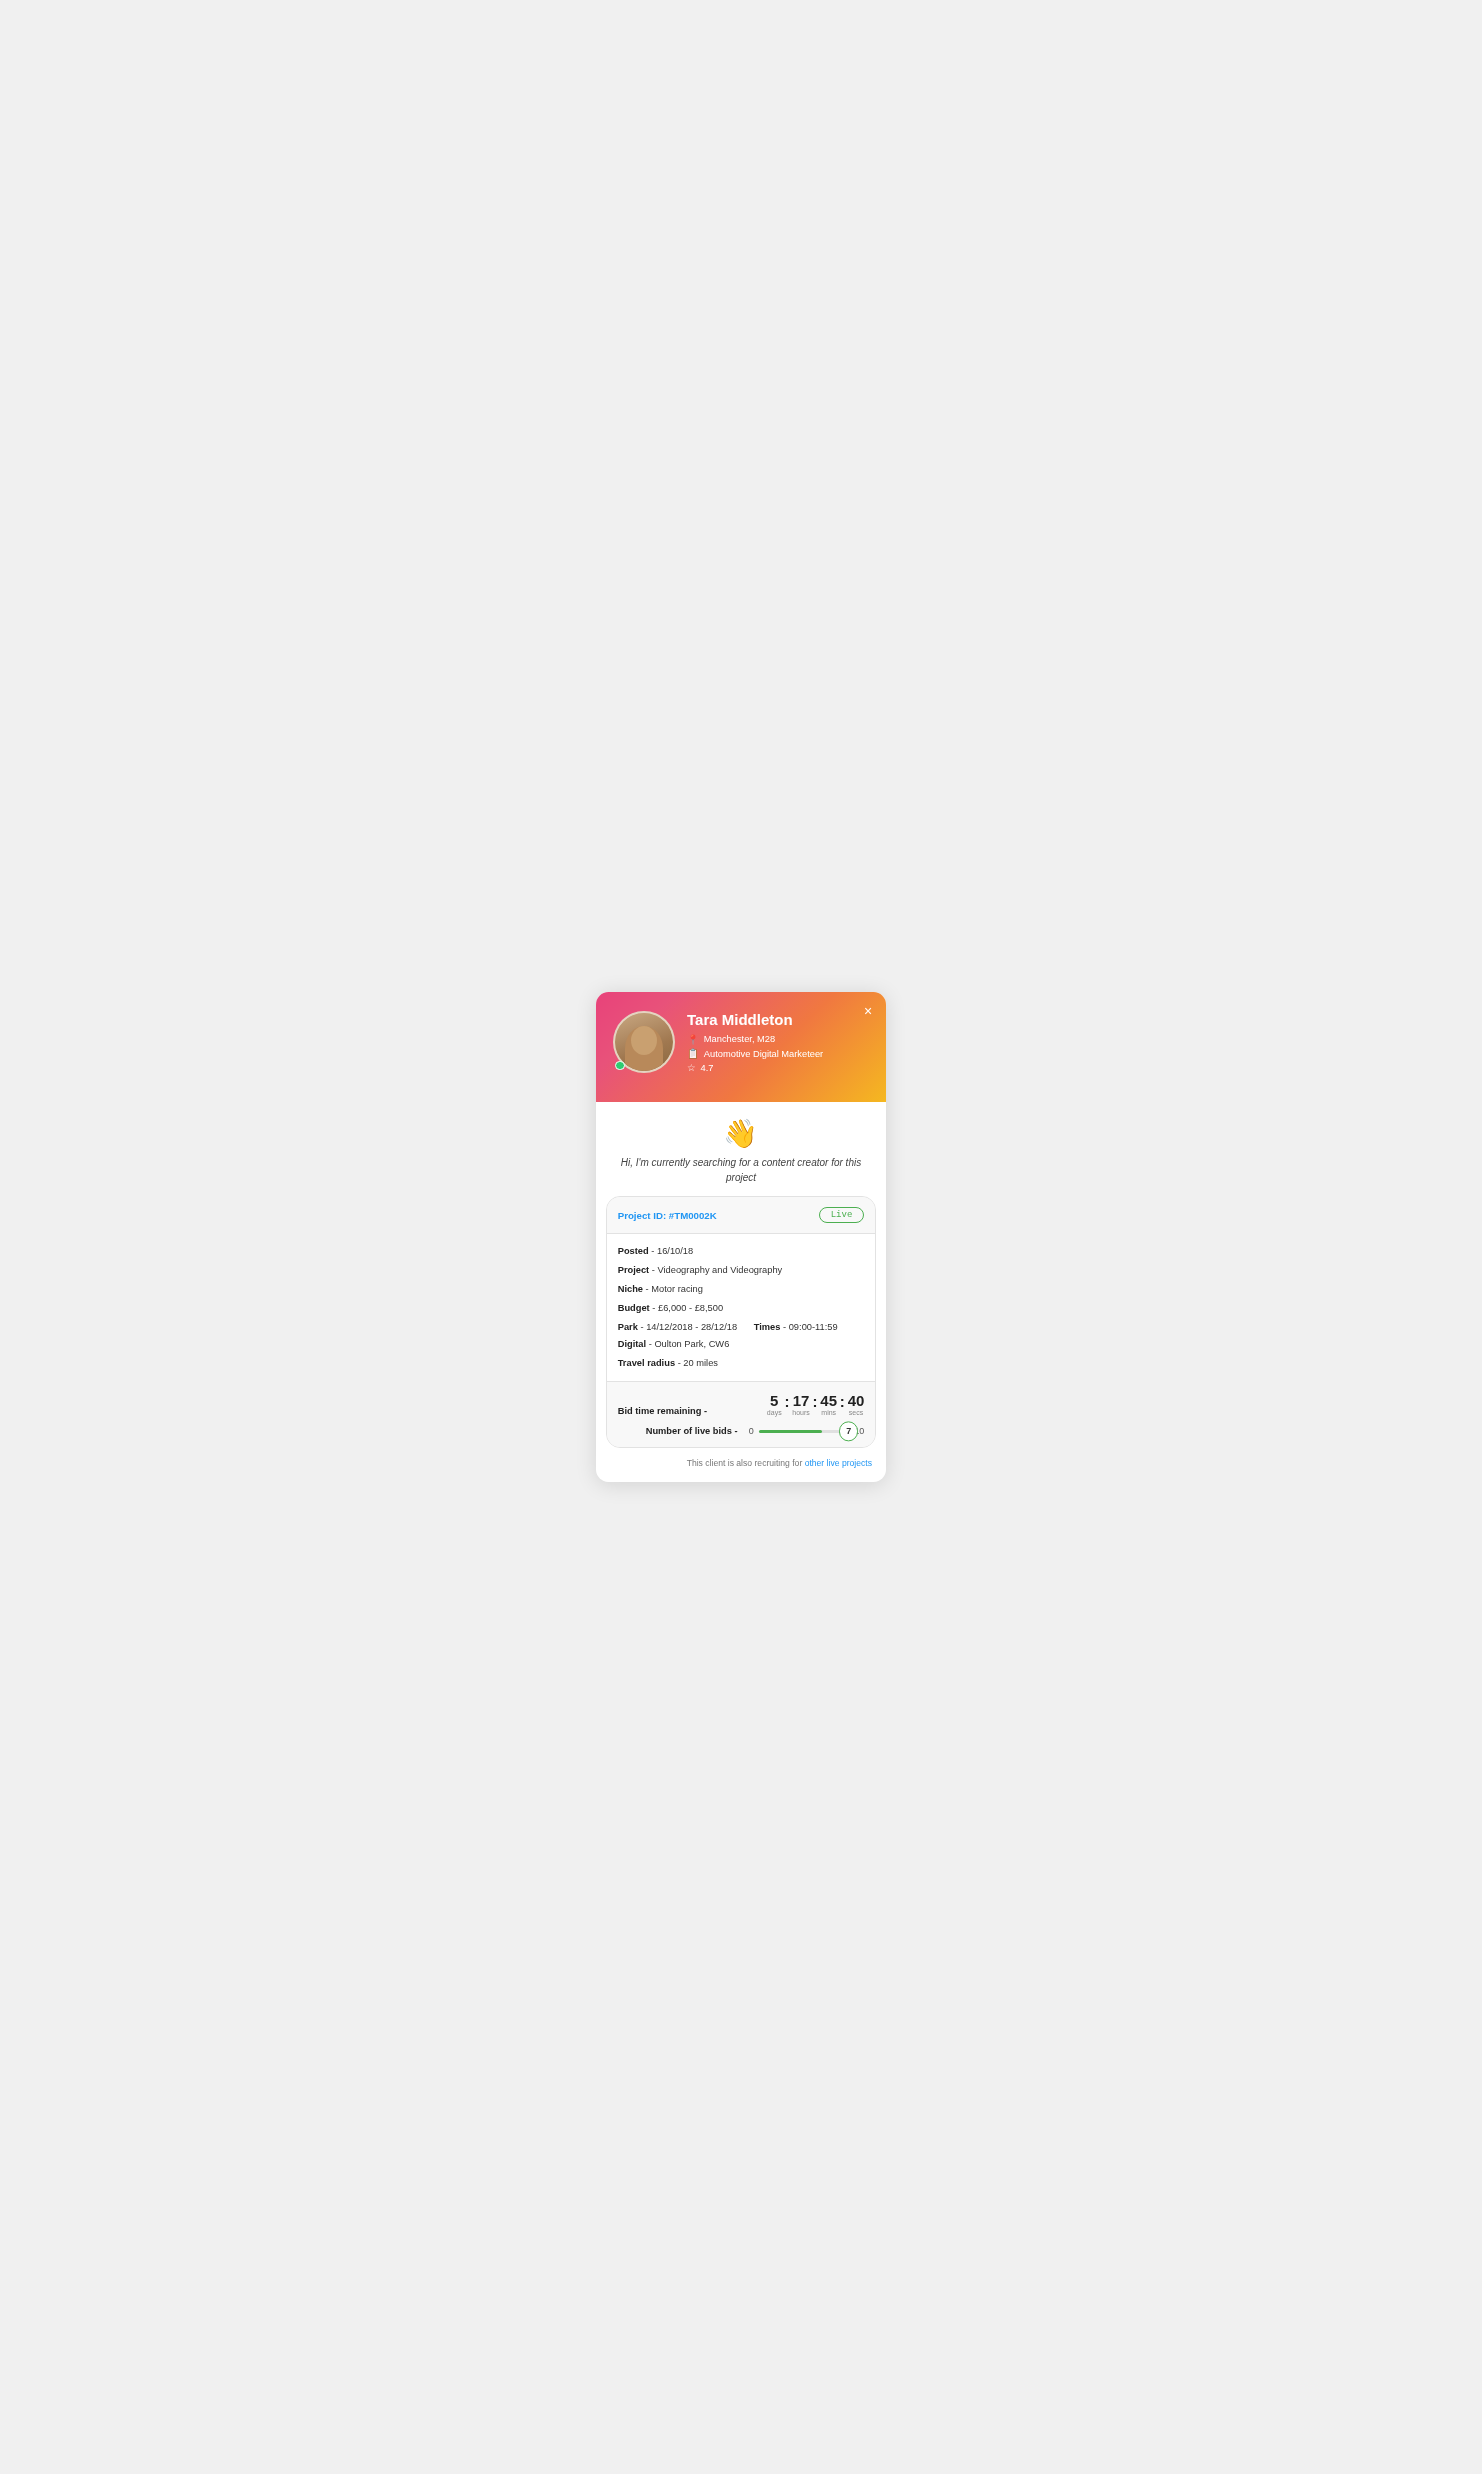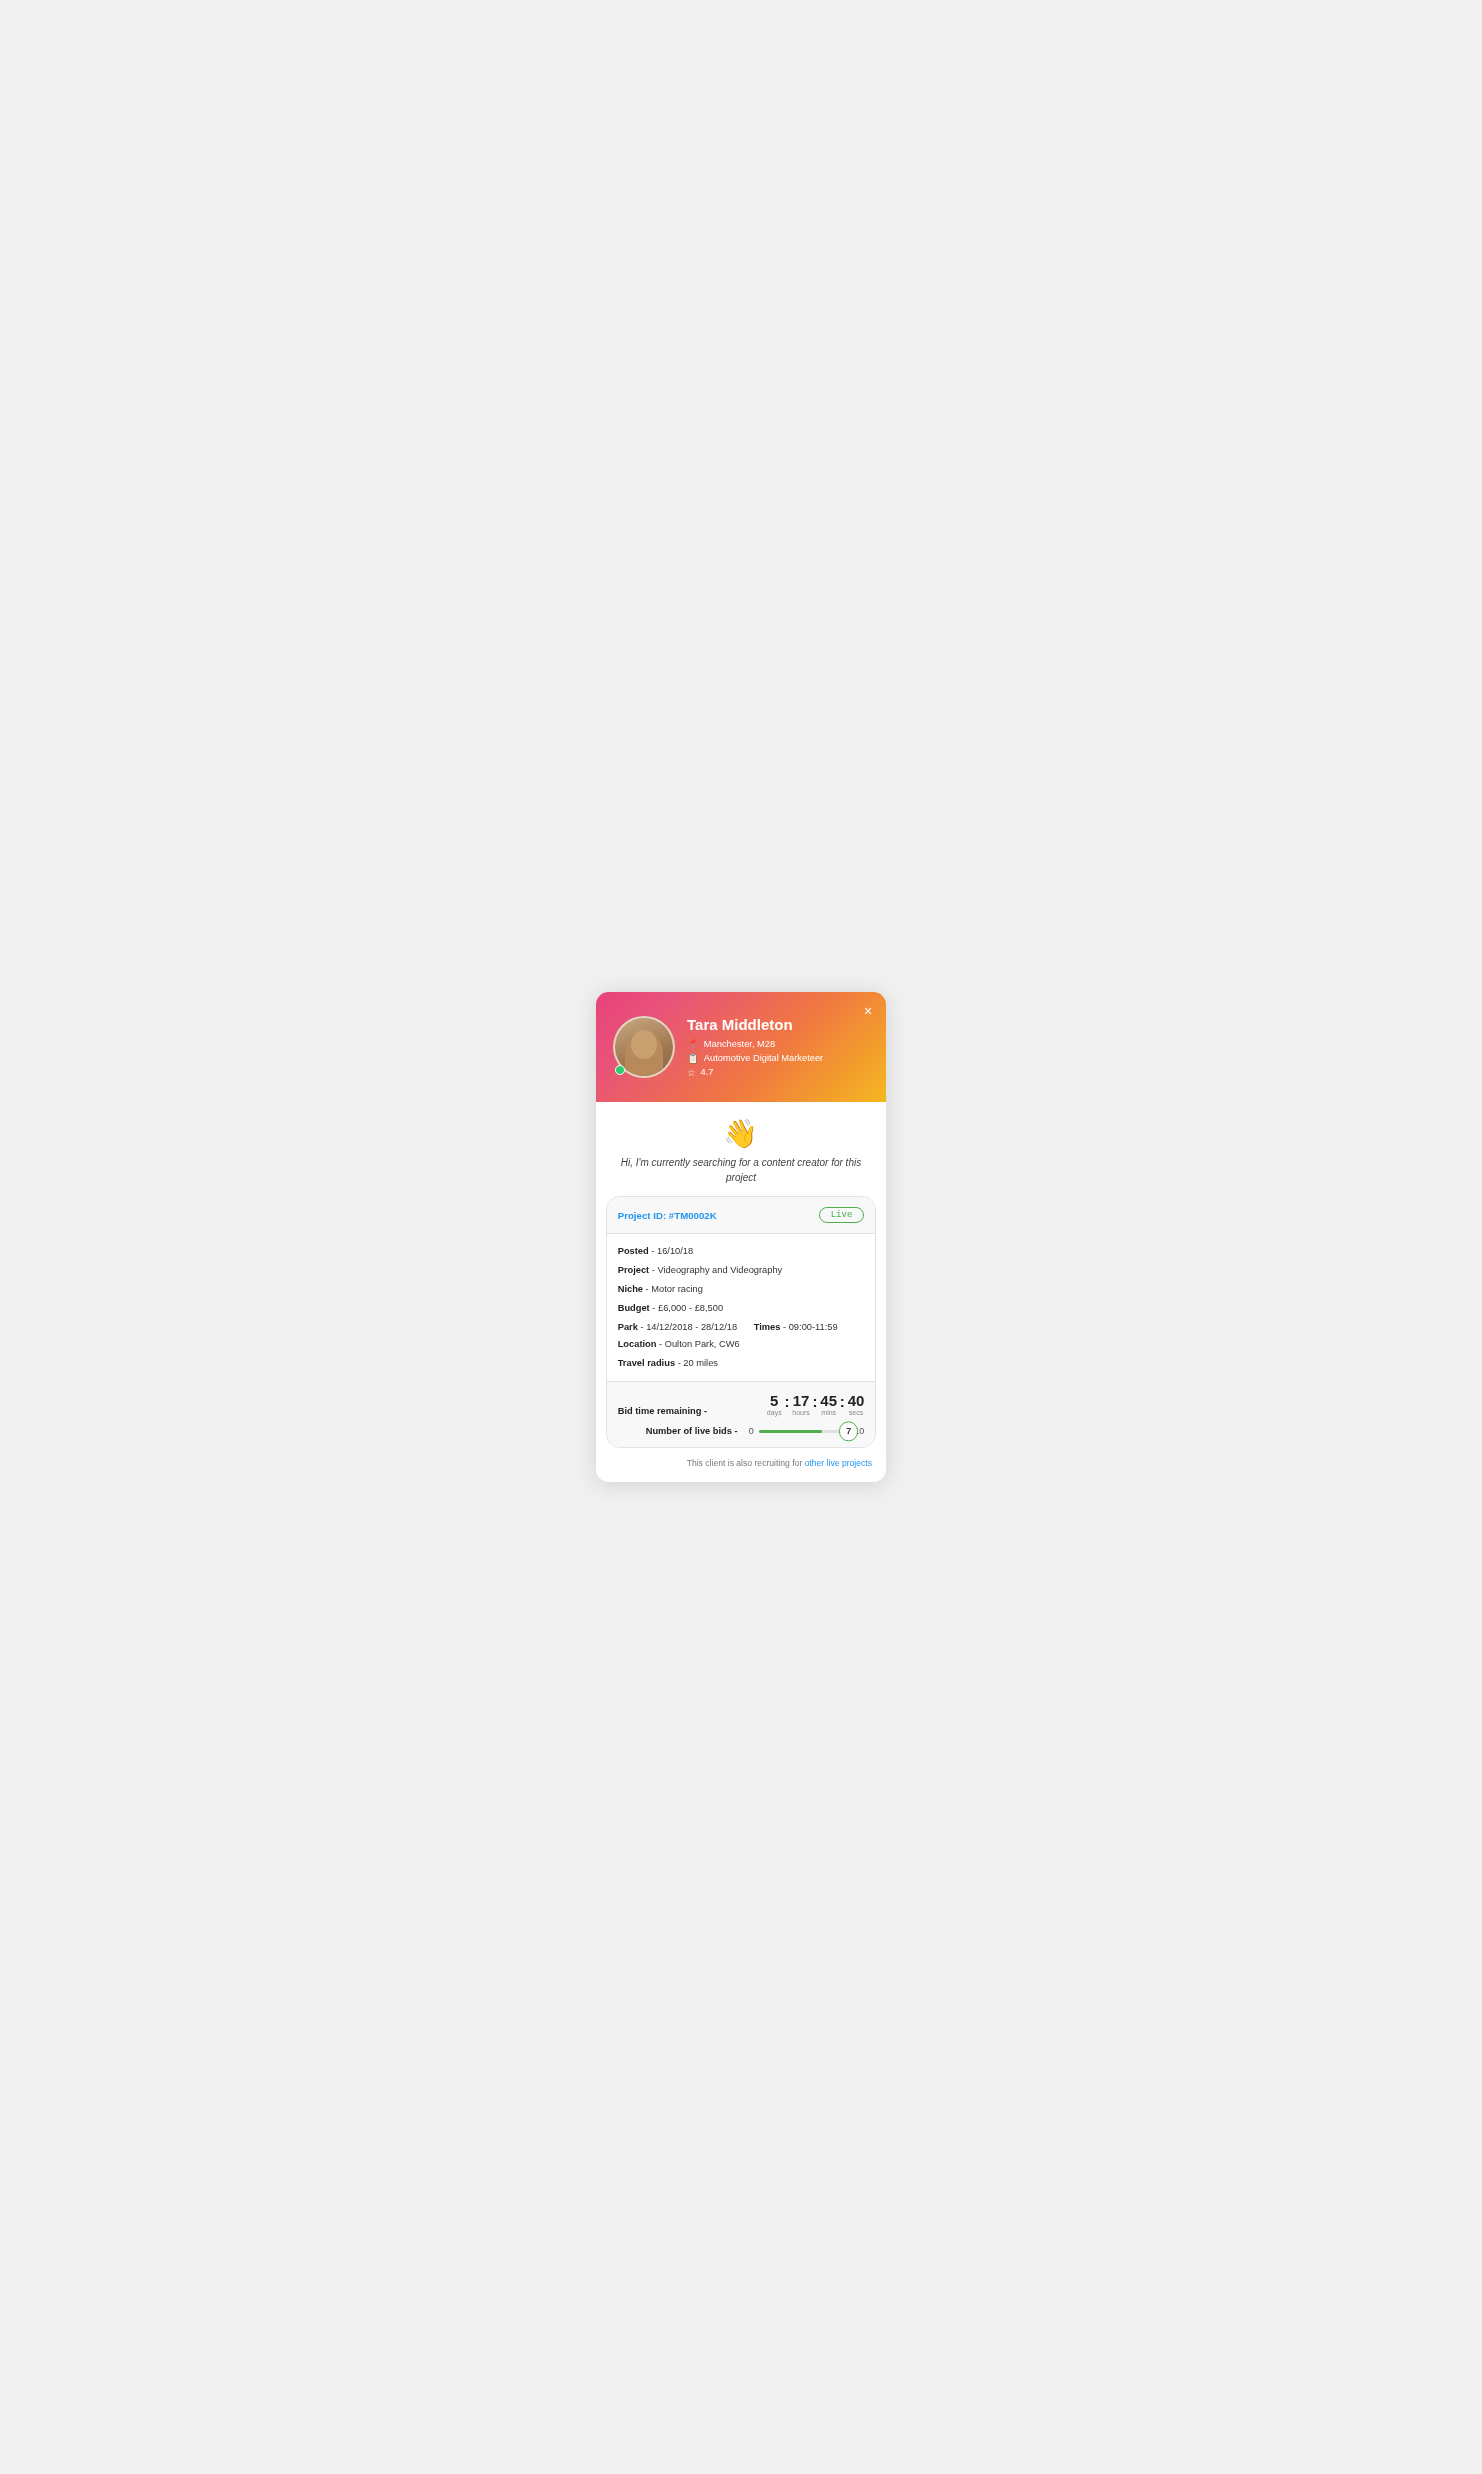--- a/index.html
+++ b/index.html
@@ -18,21 +18,21 @@
       box-shadow: 0 2.8px 21px rgba(0,0,0,0.12);
       overflow: hidden;
     }
 
     
     .card-header {
       position: relative;
       background: linear-gradient(135deg, #e8427a 0%, #e8527a 20%, #f07840 60%, #f5b820 100%);
       padding: 19.3px 16.6px 19.3px 16.6px;
       display: flex;
-      align-items: center;
+      align-items: flex-start;
       gap: 12.4px;
       min-height: 110px;
     }
     .avatar-wrap {
       position: relative;
       flex-shrink: 0;
     }
     .avatar {
       width: 62px;
       height: 62px;
@@ -428,21 +428,21 @@
           <span> - </span>
           <span>14/12/2018 - 28/12/18</span>
         </span>
         <span>
           <span class="detail-label">Times</span>
           <span> - </span>
           <span>09:00-11:59</span>
         </span>
       </div>
       <div class="detail-row">
-        <span class="detail-label">Location</span>
+        <span class="detail-label">Digital</span>
         <span> - </span>
         <span>Oulton Park, CW6</span>
       </div>
       <div class="detail-row">
         <span class="detail-label">Travel radius</span>
         <span> - </span>
         <span>20 miles</span>
       </div>
     </div>
 

